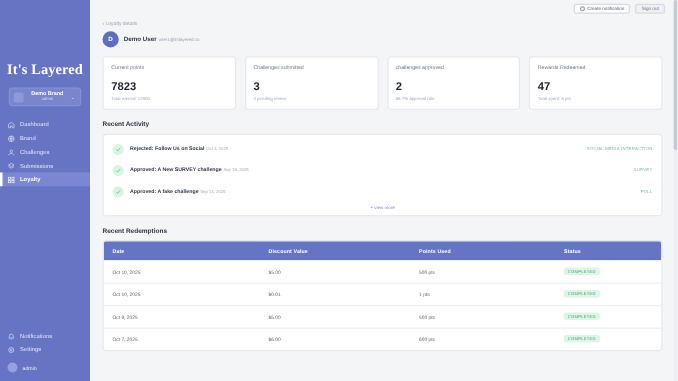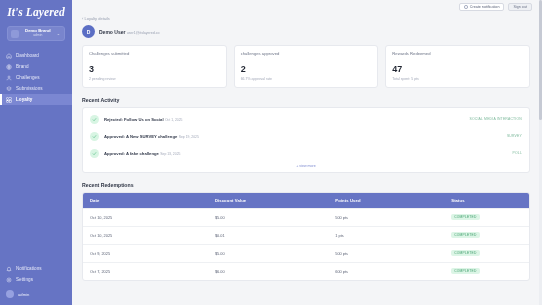--- a/index.html
+++ b/index.html
@@ -16,22 +16,22 @@
   .sidebar {
     width: 72px; height: 305px;
     background: #6674c4;
     display: flex; flex-direction: column;
     position: relative; flex: 0 0 72px;
     color: #ffffff;
   }
   .logo-wrap { padding: 6px 0 4px; text-align: center; }
   .logo {
     font-family: "Liberation Serif", serif;
-    font-style: italic; font-weight: 700;
-    font-size: 11.5px; color: #ffffff; letter-spacing: .1px;
+    font-weight: 700;
+    font-size: 11.5px; color: #ffffff; letter-spacing: .1px; margin-top: 44px;
   }
   .brand-box {
     margin: 4px 7px 0; background: #7985cd;
     border-radius: 3px; height: 15px;
     display: flex; align-items: center; padding: 0 3px;
     border: .5px solid #8490d4;
   }
   .brand-sq { width: 8px; height: 8px; border-radius: 2px; background: #8e99d9; flex: 0 0 8px; }
   .brand-txt { flex: 1; text-align: center; line-height: 1.15; }
   .brand-name { font-size: 4.3px; font-weight: 600; color: #ffffff; display: block; }
@@ -250,20 +250,25 @@
 
       <div class="profile">
         <span class="avatar-l">D</span>
         <span>
           <span class="pname">Demo User</span>
           <span class="pmail">user1@itslayered.co</span>
         </span>
       </div>
 
       <div class="cards">
+        <div class="card">
+          <div class="card-label">Current points</div>
+          <div class="card-value">7823</div>
+          <div class="card-sub">Total earned: 12500</div>
+        </div>
         <div class="card">
           <div class="card-label">Challenges submitted</div>
           <div class="card-value">3</div>
           <div class="card-sub">2 pending review</div>
         </div>
         <div class="card">
           <div class="card-label">challenges approved</div>
           <div class="card-value">2</div>
           <div class="card-sub">66.7% approval rate</div>
         </div>

